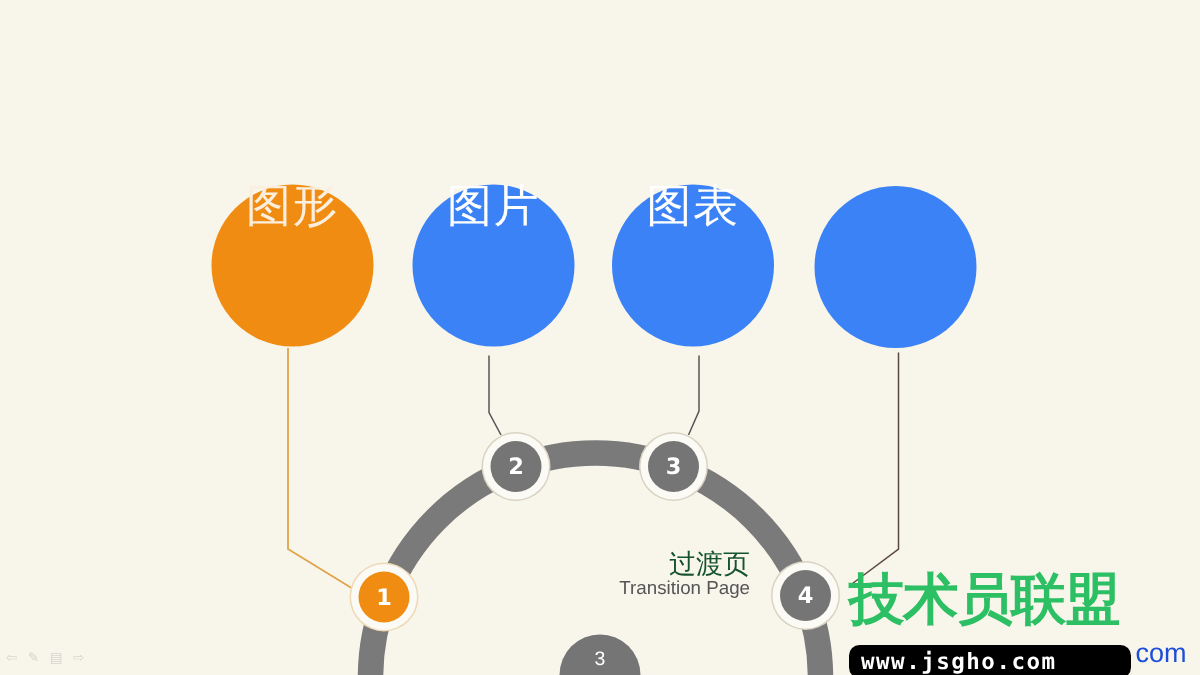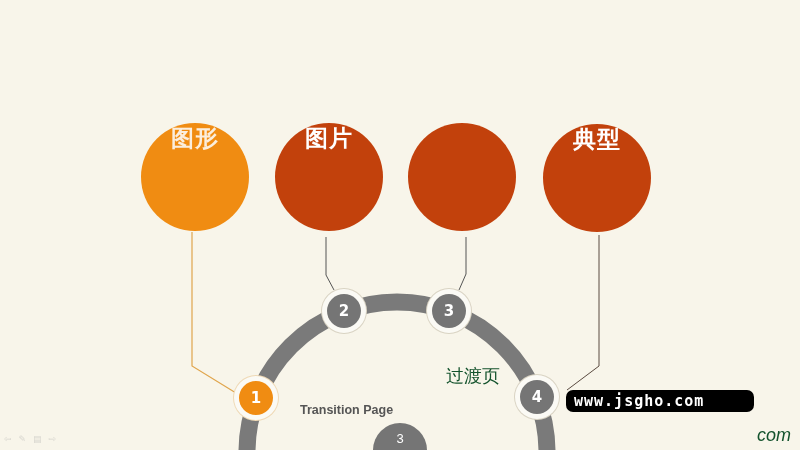--- a/index.html
+++ b/index.html
@@ -1,35 +1,35 @@
 <!DOCTYPE html>
 <html><head>
 <meta charset="utf-8">
 <style>
   html, body { margin:0; padding:0; }
   body { width:800px; height:450px; overflow:hidden; background:#f8f5ea; position:relative; font-family:"DejaVu Sans", sans-serif; }
   .slide { position:absolute; left:0; top:0; width:800px; height:450px; background:#f8f5ea; overflow:hidden; }
   svg.art { position:absolute; left:0; top:0; }
-  .topic { position:absolute; width:108px; height:108px; border-radius:50%; display:flex; flex-direction:column; align-items:center; justify-content:flex-start; color:#fff; font-weight:bold; font-size:23px; line-height:30px; letter-spacing:1px; cursor:pointer; }
+  .topic { position:absolute; width:108px; height:108px; border-radius:50%; display:flex; flex-direction:column; align-items:center; justify-content:flex-start; color:#fff; font-weight:normal; font-size:30px; line-height:30px; letter-spacing:1px; cursor:pointer; }
   .topic.orange { background:#f08c12; color:#fbeedd; }
-  .topic.gray { background:#c2410c; }
+  .topic.gray { background:#3b82f6; }
   .node { position:absolute; width:44px; height:44px; border-radius:50%; background:#fbfaf5; box-shadow:0 0 0 1px #d9d3c3; display:flex; align-items:center; justify-content:center; cursor:pointer; }
   .node .inner { width:34px; height:34px; border-radius:50%; display:flex; align-items:center; justify-content:center; color:#fff; font-weight:bold; font-size:15px; }
   .node.orange { box-shadow:0 0 0 1px #efd9b5; }
   .node.orange .inner { background:#f08c12; }
   .node.gray .inner { background:#757575; }
   .center-title { position:absolute; left:300px; top:364px; width:200px; text-align:right; font-size:18px; font-weight:normal; color:#14532d; }
-  .center-sub { position:absolute; left:300px; top:403px; width:200px; text-align:left; font-size:12.5px; color:#555; font-family:"Liberation Sans", sans-serif;font-weight:bold; }
+  .center-sub { position:absolute; left:300px; top:385px; width:200px; text-align:right; font-size:12.5px; color:#555; font-family:"Liberation Sans", sans-serif; }
   .bottom-num { position:absolute; left:373px; top:423px; width:54px; height:54px; border-radius:50%; background:#757575; color:#fff; text-align:center; font-size:13px; line-height:32px; font-family:"Liberation Sans", sans-serif; }
   .toolbar { position:absolute; left:4px; top:434px; display:flex; gap:7px; opacity:0.35; }
   .toolbar span { font-size:9px; color:#999; cursor:pointer; }
   .wm { position:absolute; left:566px; top:380px; }
   .wm-title { font-size:37px; font-weight:bold; color:#2dbf64; letter-spacing:-1px; line-height:40px; font-family:"DejaVu Sans", sans-serif; }
   .wm-url { margin-top:10px; background:#000000; color:#fff; border-radius:7px; font-family:"DejaVu Sans Mono", monospace; font-weight:bold; font-size:15px; padding:0 8px; height:22px; line-height:22px; width:172px; letter-spacing:1px; }
-  .wm-pink { position:absolute; left:757px; top:425px; color:#14532d; font-size:18px; font-family:"Liberation Sans", sans-serif;font-style:italic; }
+  .wm-pink { position:absolute; left:757px; top:425px; color:#1d4ed8; font-size:18px; font-family:"Liberation Sans", sans-serif; }
 </style>
 </head>
 <body>
 
 <div class="slide">
 
   <svg class="art" width="800" height="450">
 
     <circle cx="397" cy="452" r="150" fill="none" stroke="#7a7a7a" stroke-width="17"></circle>
 
@@ -39,23 +39,23 @@
     <polyline points="599,235 599,366 567,390" fill="none" stroke="#5a4a40" stroke-width="1"></polyline>
   </svg>
 
   <div class="topic orange" style="left:141px;top:123px;">
     <div>图形</div>
   </div>
   <div class="topic gray" style="left:275px;top:123px;">
     <div>图片</div>
   </div>
   <div class="topic gray" style="left:408px;top:123px;">
+    <div>图表</div>
   </div>
   <div class="topic gray" style="left:543px;top:124px;">
-    <div>典型</div>
   </div>
 
   <div class="node orange" style="left:234px;top:376px;">
     <div class="inner">1</div>
   </div>
   <div class="node gray" style="left:322px;top:289px;">
     <div class="inner">2</div>
   </div>
   <div class="node gray" style="left:427px;top:289px;">
     <div class="inner">3</div>
@@ -69,17 +69,18 @@
   <div class="bottom-num">3</div>
 
   <div class="toolbar">
     <span>⇦</span>
     <span>✎</span>
     <span>▤</span>
     <span>⇨</span>
   </div>
 
   <div class="wm">
+    <div class="wm-title">技术员联盟</div>
     <div class="wm-url">www.jsgho.com</div>
   </div>
   <div class="wm-pink">com</div>
 
 </div>
 
 </body></html>

